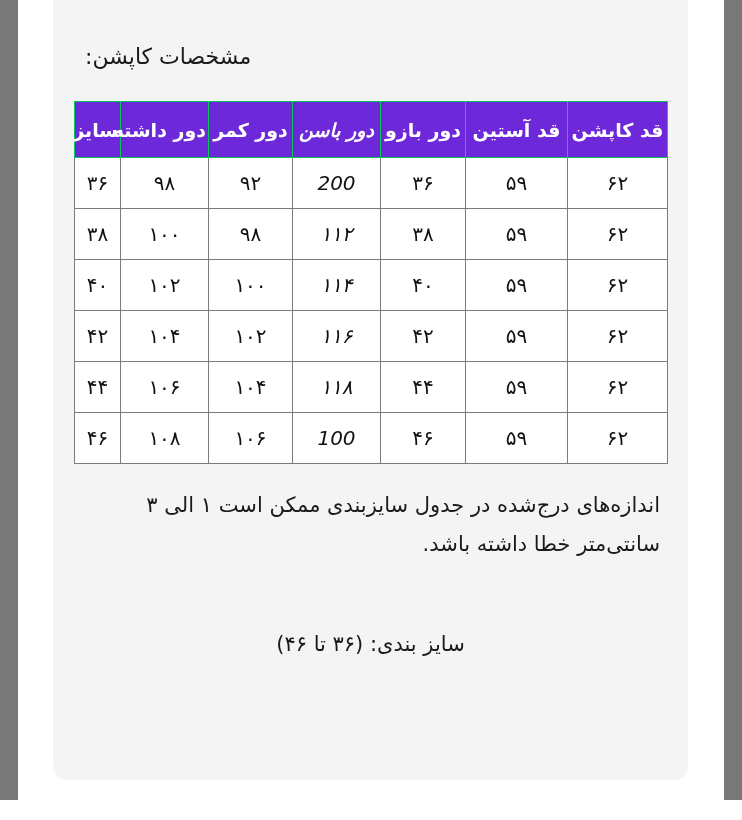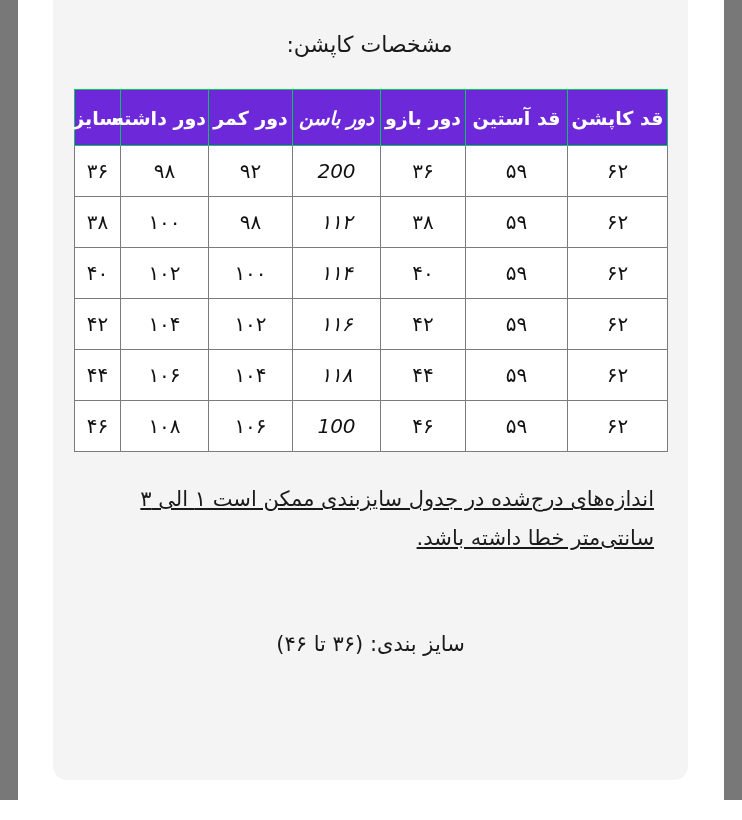--- a/index.html
+++ b/index.html
@@ -57,27 +57,27 @@
   }
 
   .inner {
     padding: 0 20px 0 20px;
     box-sizing: border-box;
     width: 100%;
   }
 
   
   .section-title {
-    margin: 0;
+    margin: 12px;
     padding: 28px 2px 0 0;
     font-size: 22px;
     font-weight: 400;
     line-height: 1.5;
     color: #1a1a1a;
-    text-align: center;
+    text-align: left;
     direction: rtl;
   }
 
   
   .table-wrap {
     margin-top: 28px;
     width: 593px;
     margin-right: 0;
   }
   table.size-table {
@@ -118,28 +118,27 @@
   .col-0 { width: 100px; margin-left: 8px; }
   .col-1 { width: 102px; }
   .col-2 { width: 85px;  }
   .col-3 { width: 88px; font-style: italic;  }
   .col-4 { width: 84px;  }
   .col-5 { width: 88px;  }
   .col-6 { width: 46px;  }
 
   
   .note {
-    margin: 12px;
+    margin: 6px;
     padding: 16px 2px 0 2px;
     font-size: 21px;
     line-height: 1.85;
     color: #1a1a1a;
     text-align: right;
     direction: rtl;
-    text-decoration: underline;
   }
   .sizing-line {
     margin: 0;
     padding: 58px 2px 0 2px;
     font-size: 21px;
     line-height: 1.6;
     color: #1a1a1a;
     text-align: center;
     direction: rtl;
   }

